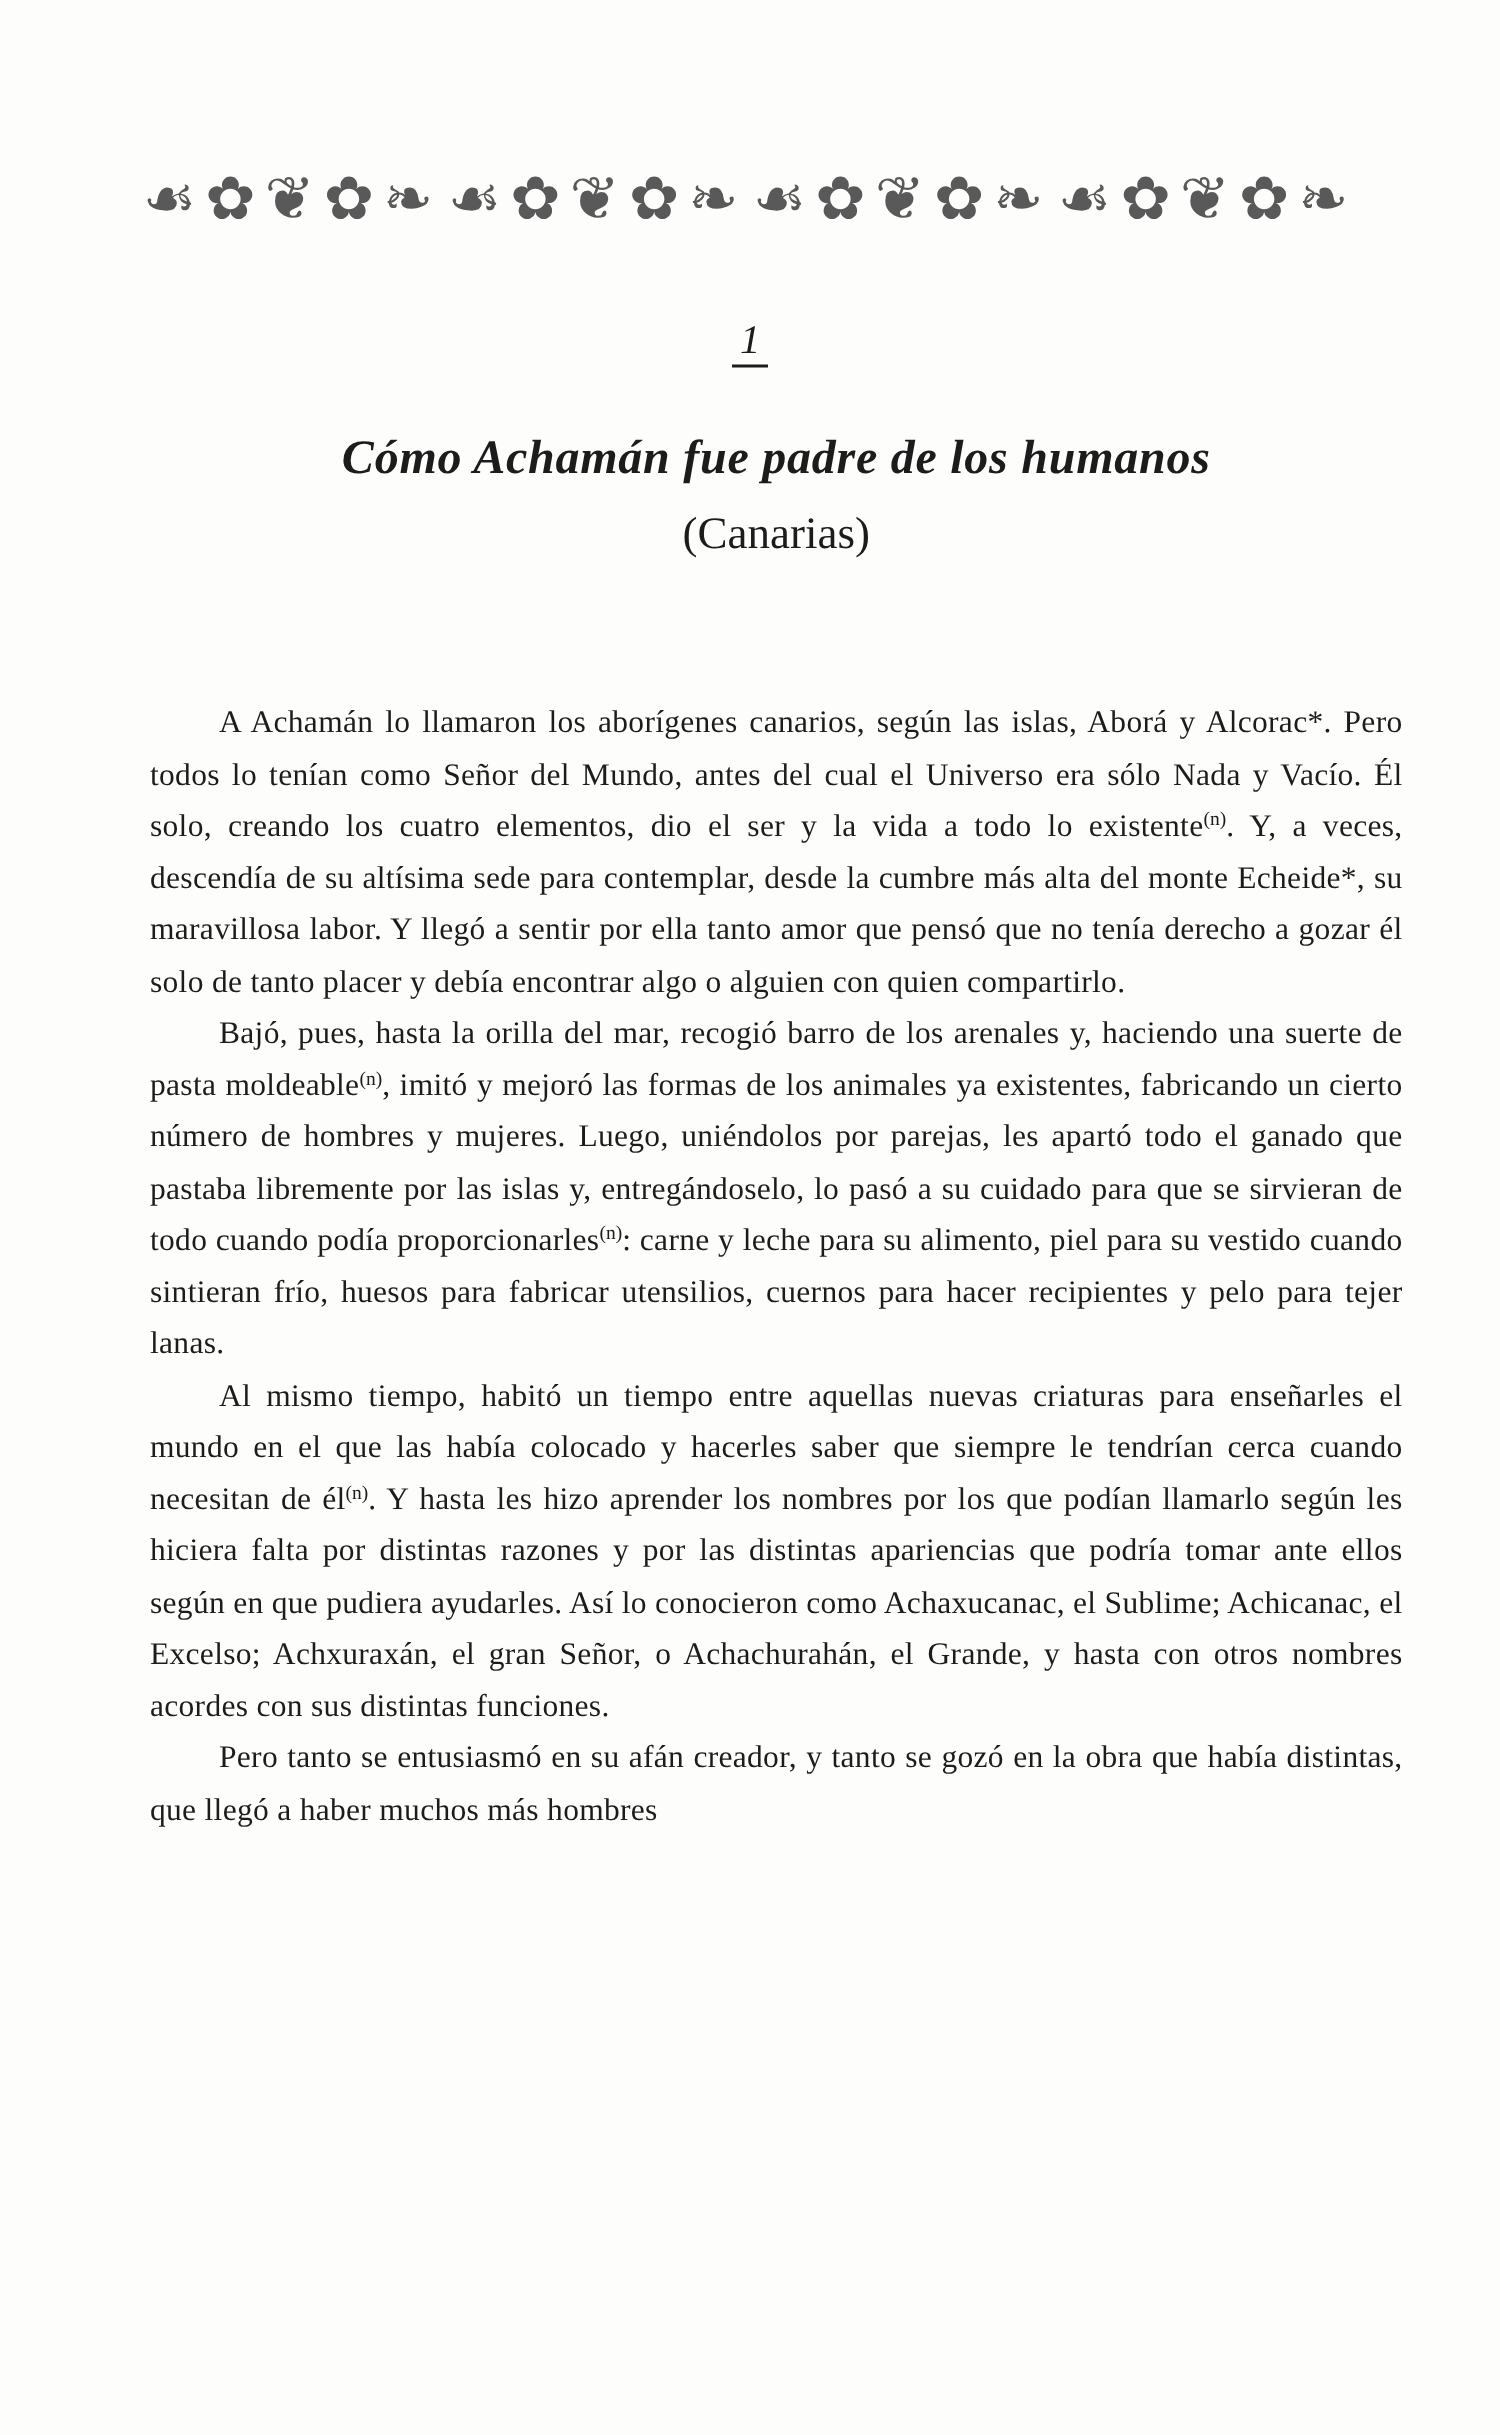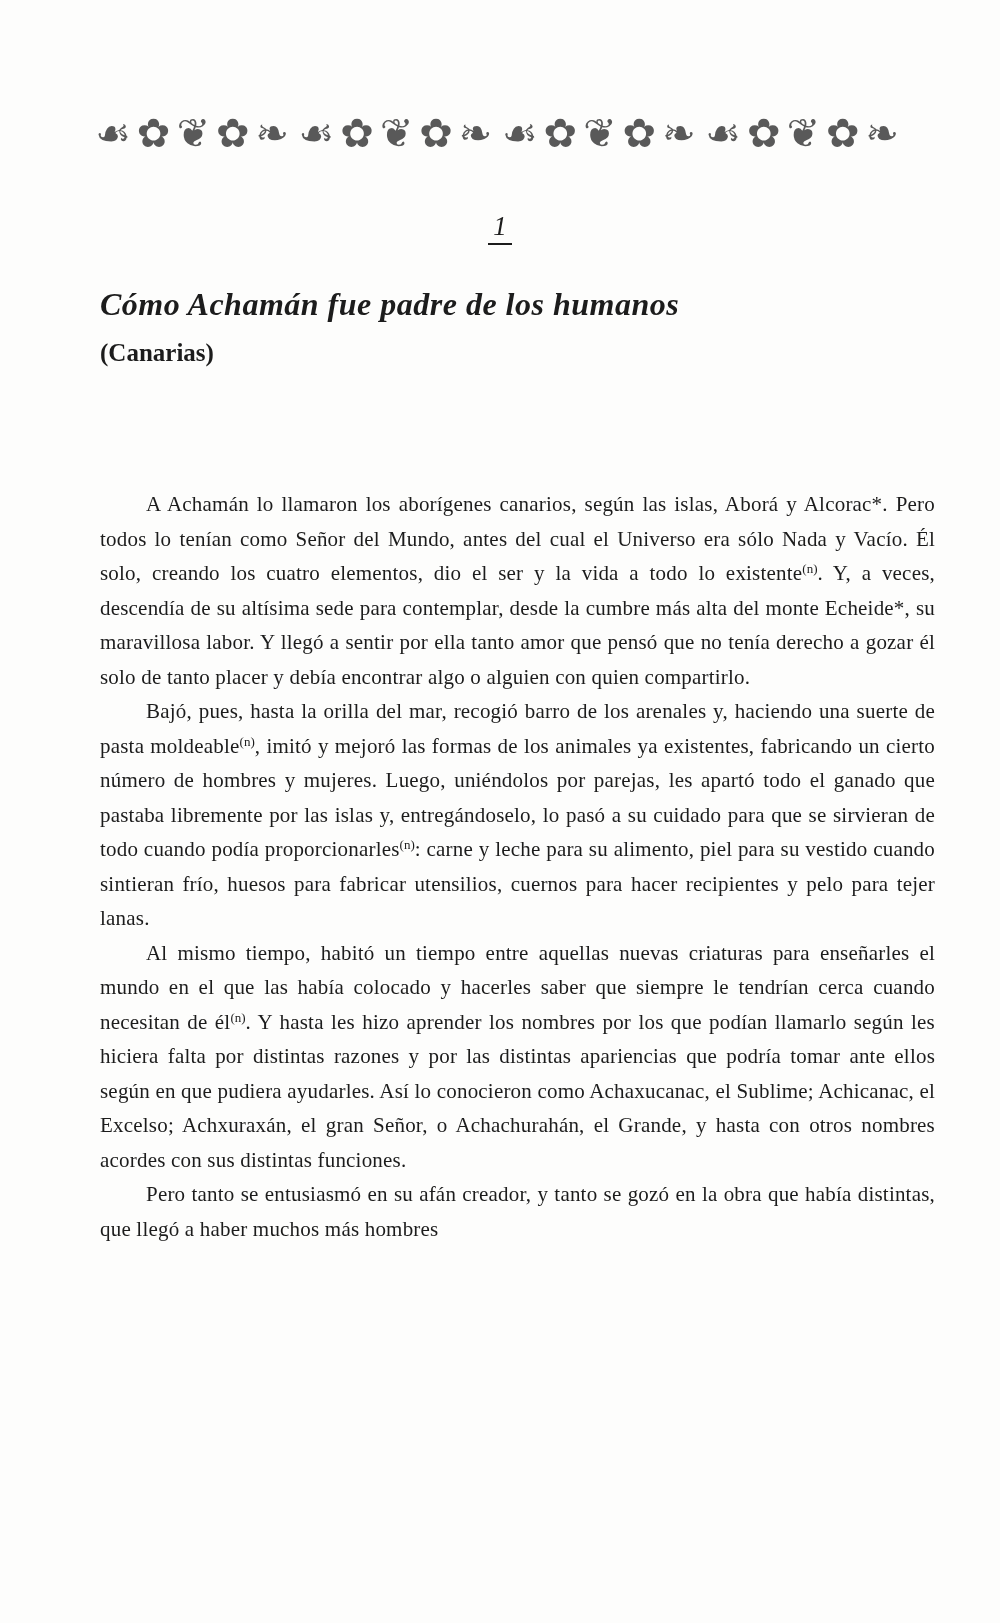--- a/index.html
+++ b/index.html
@@ -44,35 +44,36 @@
     display: inline-block;
     font-style: italic;
     font-size: 27px;
     padding: 0 5px 1px 5px;
     border-bottom: 2px solid #1c1c1c;
     line-height: 1.1;
   }
   
   .chapter-title {
     margin: 40px 65px 0 100px;
+    text-align: center;
     font-weight: bold;
     font-style: italic;
     font-size: 32px;
     letter-spacing: 0.5px;
     line-height: 1.2;
   }
   .chapter-subtitle {
     margin: 16px 65px 0 100px;
-    text-align: left;
-    font-size: 25px;
-    font-weight: bold;
+    text-align: center;
+    font-size: 30px;
+    font-weight: normal;
   }
   
   .body-text {
-    margin: 120px 65px 0 100px;
+    margin: 91px 65px 0 100px;
     font-size: 21px;
     line-height: 34.5px;
     text-align: justify;
     letter-spacing: 0.2px;
   }
   .body-text p {
     margin: 0;
     padding: 0;
     text-indent: 46px;
   }

